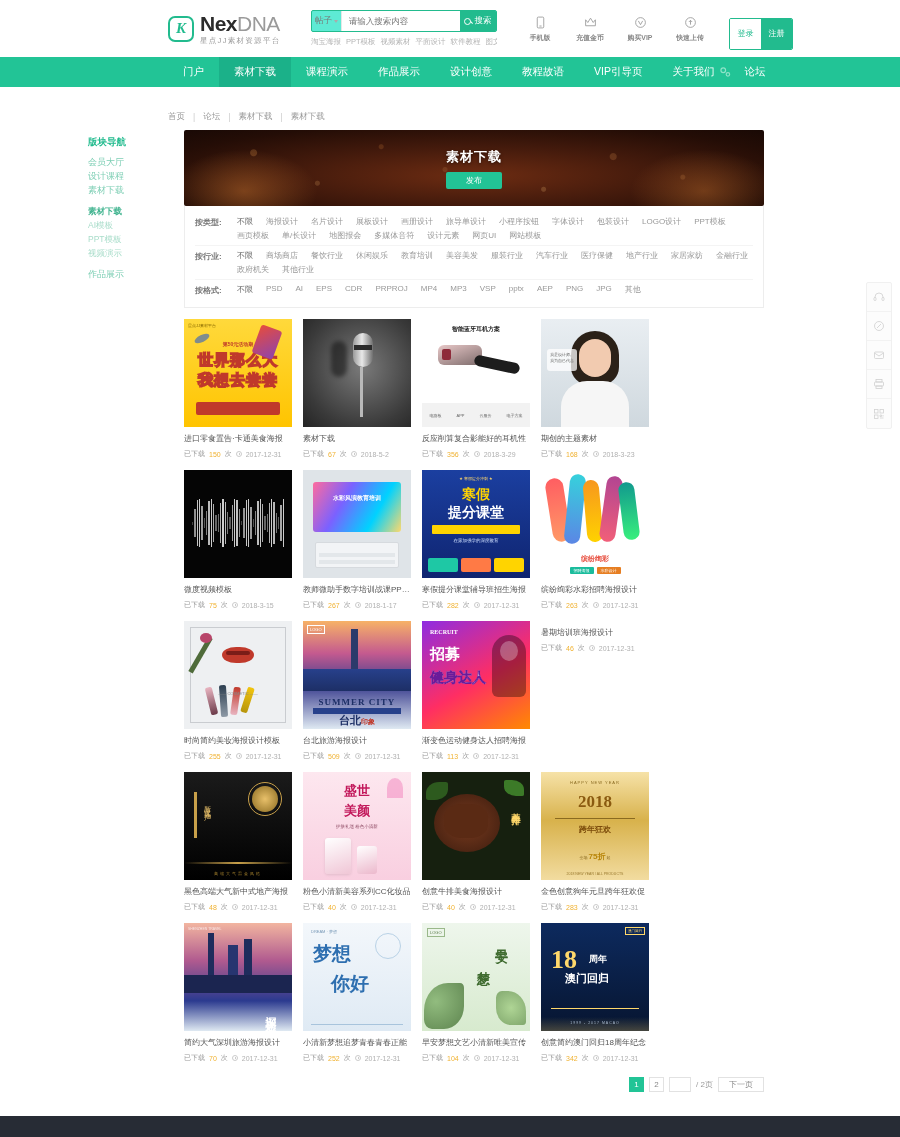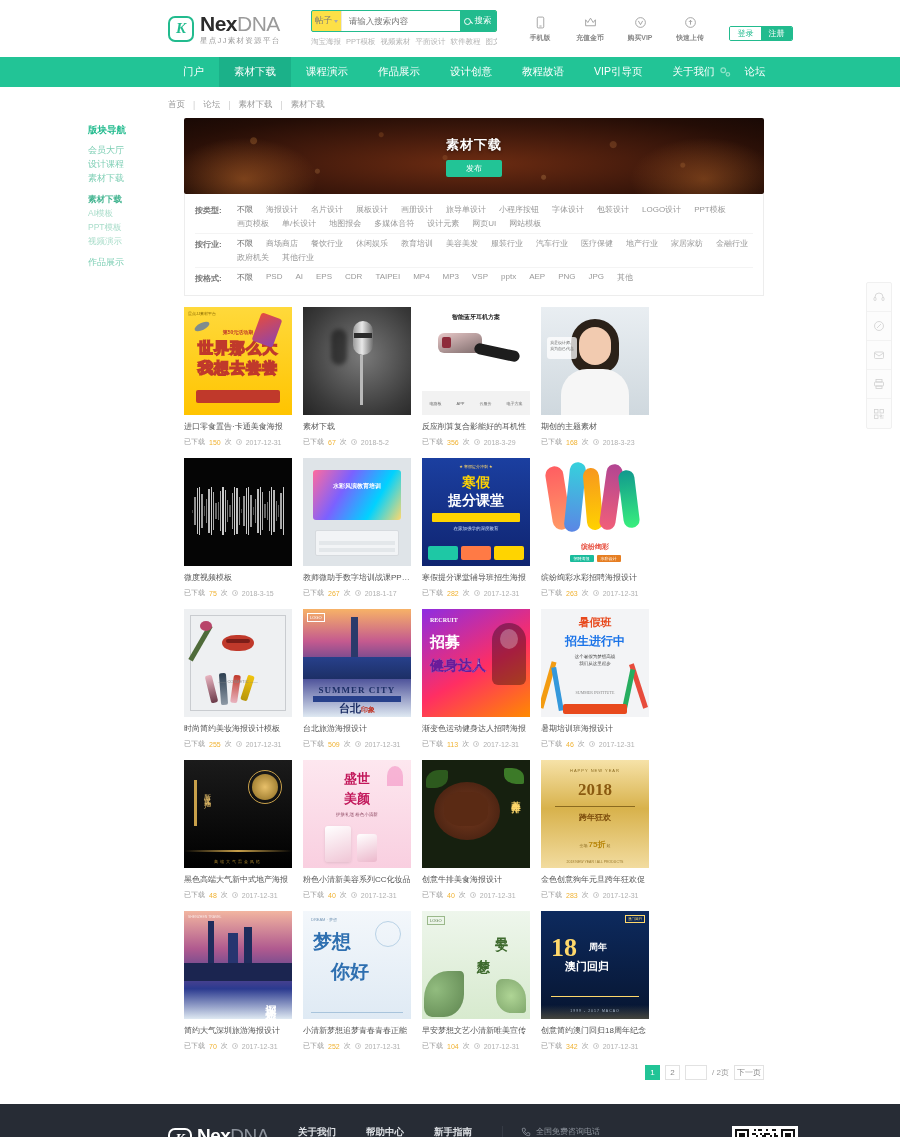--- a/index.html
+++ b/index.html
@@ -18,47 +18,47 @@
   .logo { display: flex; align-items: flex-start; gap: 6px; width: 135px; }
   .logo-mark { width: 26px; height: 26px; border: 2.5px solid #22bb8e; border-radius: 7px; display: flex; align-items: center; justify-content: center; margin-top: 3px; }
   .logo-mark span { color: #22bb8e; font-size: 15px; font-weight: bold; font-style: italic; font-family: "Liberation Serif", serif; }
   .logo-txt { line-height: 1; }
   .logo-name { font-size: 21px; font-weight: bold; letter-spacing: -0.5px; }
   .logo-name .a { color: #2b2b2b; }
   .logo-name .b { color: #9a9a9a; font-weight: normal; }
   .logo-sub { font-size: 7.5px; color: #9a9a9a; letter-spacing: 1.3px; margin-top: 3px; }
 
   .search-zone { width: 186px; margin-left: 8px; }
-  .search-box { display: flex; height: 22px; border: 1px solid #22bb8e; border-radius: 2px; overflow: hidden; background: #fde047; }
+  .search-box { display: flex; height: 22px; border: 1px solid #22bb8e; border-radius: 2px; overflow: hidden; background: #5eead4; }
   .search-cat { width: 36px; font-size: 8.5px; color: #777; display: flex; align-items: center; justify-content: center; gap: 2px; border-right: 1px solid #e6e6e6; }
   .caret { width: 0; height: 0; border-left: 2.5px solid transparent; border-right: 2.5px solid transparent; border-top: 3px solid #aaa; }
   .search-input { flex: 1; border: 0; outline: none; font-size: 8.5px; color: #bbb; padding-left: 7px; font-family: inherit; }
   .search-btn { width: 44px; background: #22bb8e; color: #fff; font-size: 8.5px; display: flex; align-items: center; justify-content: center; gap: 3px; cursor: pointer; }
   .mag { width: 7px; height: 7px; border: 1.2px solid #fff; border-radius: 50%; position: relative; display: inline-block; }
   .mag::after { content: ''; position: absolute; width: 3px; height: 1.2px; background: #fff; transform: rotate(45deg); right: -3px; bottom: 0px; }
   .hot-words { margin-top: 5px; font-size: 7.5px; color: #b4b4b4; display: flex; gap: 5px; white-space: nowrap; overflow: hidden; }
 
   .qlinks { display: flex; gap: 16px; margin-left: 26px; }
   .ql { width: 34px; text-align: center; color: #888; font-size: 7.5px; cursor: pointer; font-weight: bold; }
   .ql .gi { height: 17px; display: flex; align-items: center; justify-content: center; }
   .ql .lbl { margin-top: 2px; display: block; transform: scale(0.92); }
 
-  .auth { display: flex; margin-left: 22px; border: 1px solid #22bb8e; border-radius: 2px; overflow: hidden; height: 15px; margin-top: 10px; }
+  .auth { display: flex; margin-left: 22px; border: 1px solid #22bb8e; border-radius: 2px; overflow: hidden; height: 32px; margin-top: 10px; }
   .auth div { width: 31px; display: flex; align-items: center; justify-content: center; font-size: 8px; cursor: pointer; }
   .btn-login { background: #fff; color: #22bb8e; }
   .btn-reg { background: #22bb8e; color: #fff; }
 
   
   .nav { height: 30px; background: #22c496; display: flex; align-items: stretch; padding-left: 168px; position: relative; }
   .nav a { color: #fff; font-size: 10.5px; padding: 0 15px; display: flex; align-items: center; text-decoration: none; cursor: pointer; }
   .nav a.active { background: #1bb189; }
   .nav .gear { position: absolute; right: 168px; top: 0; height: 30px; display: flex; align-items: center; color: #8fe3c8; font-size: 13px; cursor: pointer; }
 
   
-  .crumb { padding: 12px 0 7px 168px; font-size: 8.5px; color: #999; display: flex; gap: 8px; align-items: center; }
+  .crumb { padding: 24px 0 7px 168px; font-size: 8.5px; color: #999; display: flex; gap: 8px; align-items: center; }
   .crumb a { color: #999; text-decoration: none; cursor: pointer; }
   .crumb .sep { color: #ccc; }
 
   
   .wrap { display: flex; padding-left: 88px; gap: 16px; }
   .side { width: 80px; padding-top: 6px; }
   .side .s-title { color: #22bb8e; font-size: 9.5px; font-weight: bold; margin-bottom: 6px; cursor: pointer; }
   .side .s-item { color: #7fcfb5; font-size: 9px; line-height: 14px; cursor: pointer; }
   .side .s-item.bold { color: #44b591; font-weight: bold; font-size: 8.5px; }
   .side .s-item.dim { color: #a9ddca; font-size: 8.5px; }
@@ -103,21 +103,21 @@
   .meta .num { color: #f0b232; }
   .meta .clk { width: 6px; height: 6px; border: 1px solid #ccc; border-radius: 50%; display: inline-block; position: relative; }
   .meta .clk::after { content: ''; position: absolute; width: 1px; height: 2px; background: #ccc; left: 2px; top: 1px; }
 
   
   .pager { display: flex; justify-content: flex-end; align-items: center; gap: 5px; margin: 14px 0 20px 0; font-size: 8px; color: #888; }
   .pager .pg { min-width: 15px; height: 15px; display: flex; align-items: center; justify-content: center; border: 1px solid #e2e2e2; cursor: pointer; padding: 0 3px; }
   .pager .pg.cur { background: #22c496; border-color: #22c496; color: #fff; }
   .pager .jump { width: 22px; height: 15px; border: 1px solid #e2e2e2; }
   .pager .tot { color: #999; }
-  .pager .next { border: 1px solid #e2e2e2; padding: 0 2px; height: 15px; display: flex; align-items: center; cursor: pointer; }
+  .pager .next { border: 1px solid #e2e2e2; padding: 0 10px; height: 15px; display: flex; align-items: center; cursor: pointer; }
 
   
   .float { position: absolute; right: 8px; top: 282px; width: 26px; background: #fcfcfc; border: 1px solid #f0f0f0; border-radius: 2px; }
   .float div { height: 29px; display: flex; align-items: center; justify-content: center; border-bottom: 1px solid #f2f2f2; cursor: pointer; color: #cfcfcf; }
   .float div:last-child { border-bottom: 0; }
 
   
   .footer { background: #272c35; padding: 22px 0 0 0; position: relative; overflow: hidden; margin-top: 4px; }
   .foot-in { position: relative; z-index: 2; display: flex; padding-left: 168px; gap: 0; }
   .f-logo { width: 130px; }
@@ -321,21 +321,21 @@
             </div>
         </div>
         <div class="frow">
           <div class="flab">按格式:</div>
           <div class="fopts" id="f2">
               <span class="on">不限</span>
               <span>PSD</span>
               <span>AI</span>
               <span>EPS</span>
               <span>CDR</span>
-              <span>TAIPEI</span>
+              <span>PRPROJ</span>
               <span>MP4</span>
               <span>MP3</span>
               <span>VSP</span>
               <span>pptx</span>
               <span>AEP</span>
               <span>PNG</span>
               <span>JPG</span>
               <span>其他</span>
             </div>
         </div>
@@ -604,33 +604,20 @@
             <div class="cap">渐变色运动健身达人招聘海报</div>
             <div class="meta">
               <span class="dl">已下载</span>
               <span class="num">113</span>
               <span class="dl">次</span>
               <i class="clk"></i>
               <span>2017-12-31</span>
             </div>
           </div>
           <div class="card">
-            <div class="thumb">
-              <div style="width:100%;height:100%;background:#f3f4f6;position:relative;overflow:hidden">
-   <div style="position:absolute;top:6px;left:0;right:0;text-align:center;font-size:11px;color:#e8491d;font-weight:bold">暑假班</div>
-   <div style="position:absolute;top:24px;left:0;right:0;text-align:center;font-size:12px;color:#1a73e8;font-weight:bold">招生进行中</div>
-   <div style="position:absolute;top:44px;left:10px;right:10px;text-align:center;font-size:4.5px;color:#444;line-height:7px">这个暑假为梦想高战<br>我们从这里起步</div>
-   <div style="position:absolute;bottom:22px;left:0;right:0;text-align:center;font-size:4px;color:#888;font-family:'Liberation Serif',serif">SUMMER INSTITUTE</div>
-   <div style="position:absolute;left:4px;top:52px;width:5px;height:48px;background:#f39c12;transform:rotate(16deg)"></div>
-   <div style="position:absolute;left:14px;top:58px;width:5px;height:44px;background:#3498db;transform:rotate(-10deg)"></div>
-   <div style="position:absolute;right:8px;top:54px;width:5px;height:46px;background:#e74c3c;transform:rotate(-18deg)"></div>
-   <div style="position:absolute;right:18px;top:60px;width:5px;height:42px;background:#27ae60;transform:rotate(12deg)"></div>
-   <div style="position:absolute;bottom:3px;left:22px;right:22px;height:10px;background:#e8491d;border-radius:2px"></div>
-              </div>
-            </div>
             <div class="cap">暑期培训班海报设计</div>
             <div class="meta">
               <span class="dl">已下载</span>
               <span class="num">46</span>
               <span class="dl">次</span>
               <i class="clk"></i>
               <span>2017-12-31</span>
             </div>
           </div>
           <div class="card">

